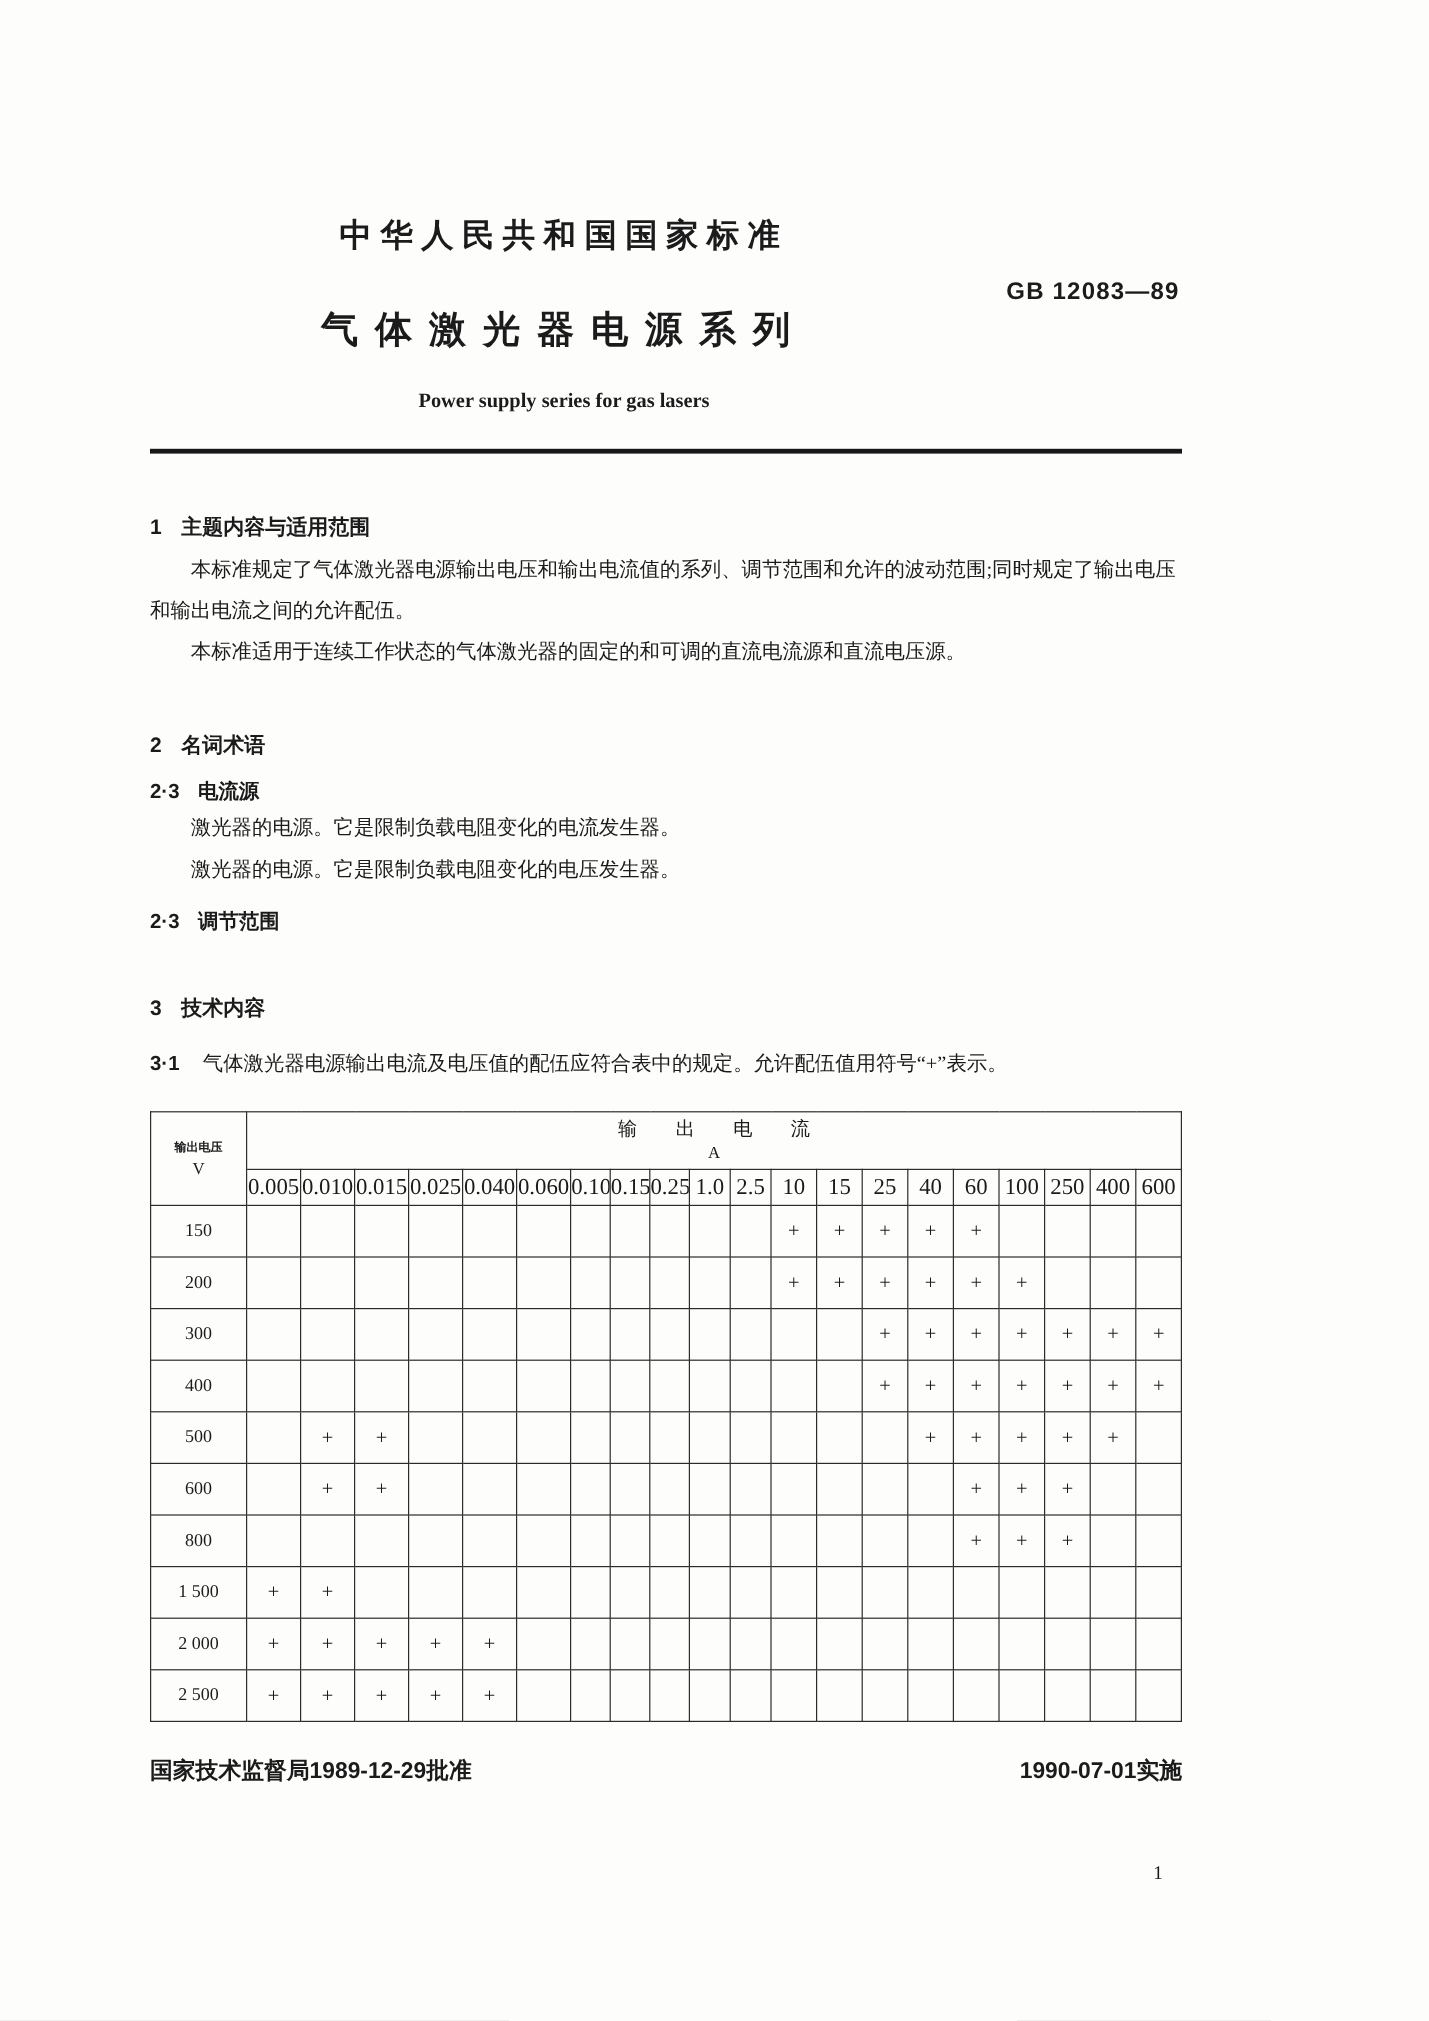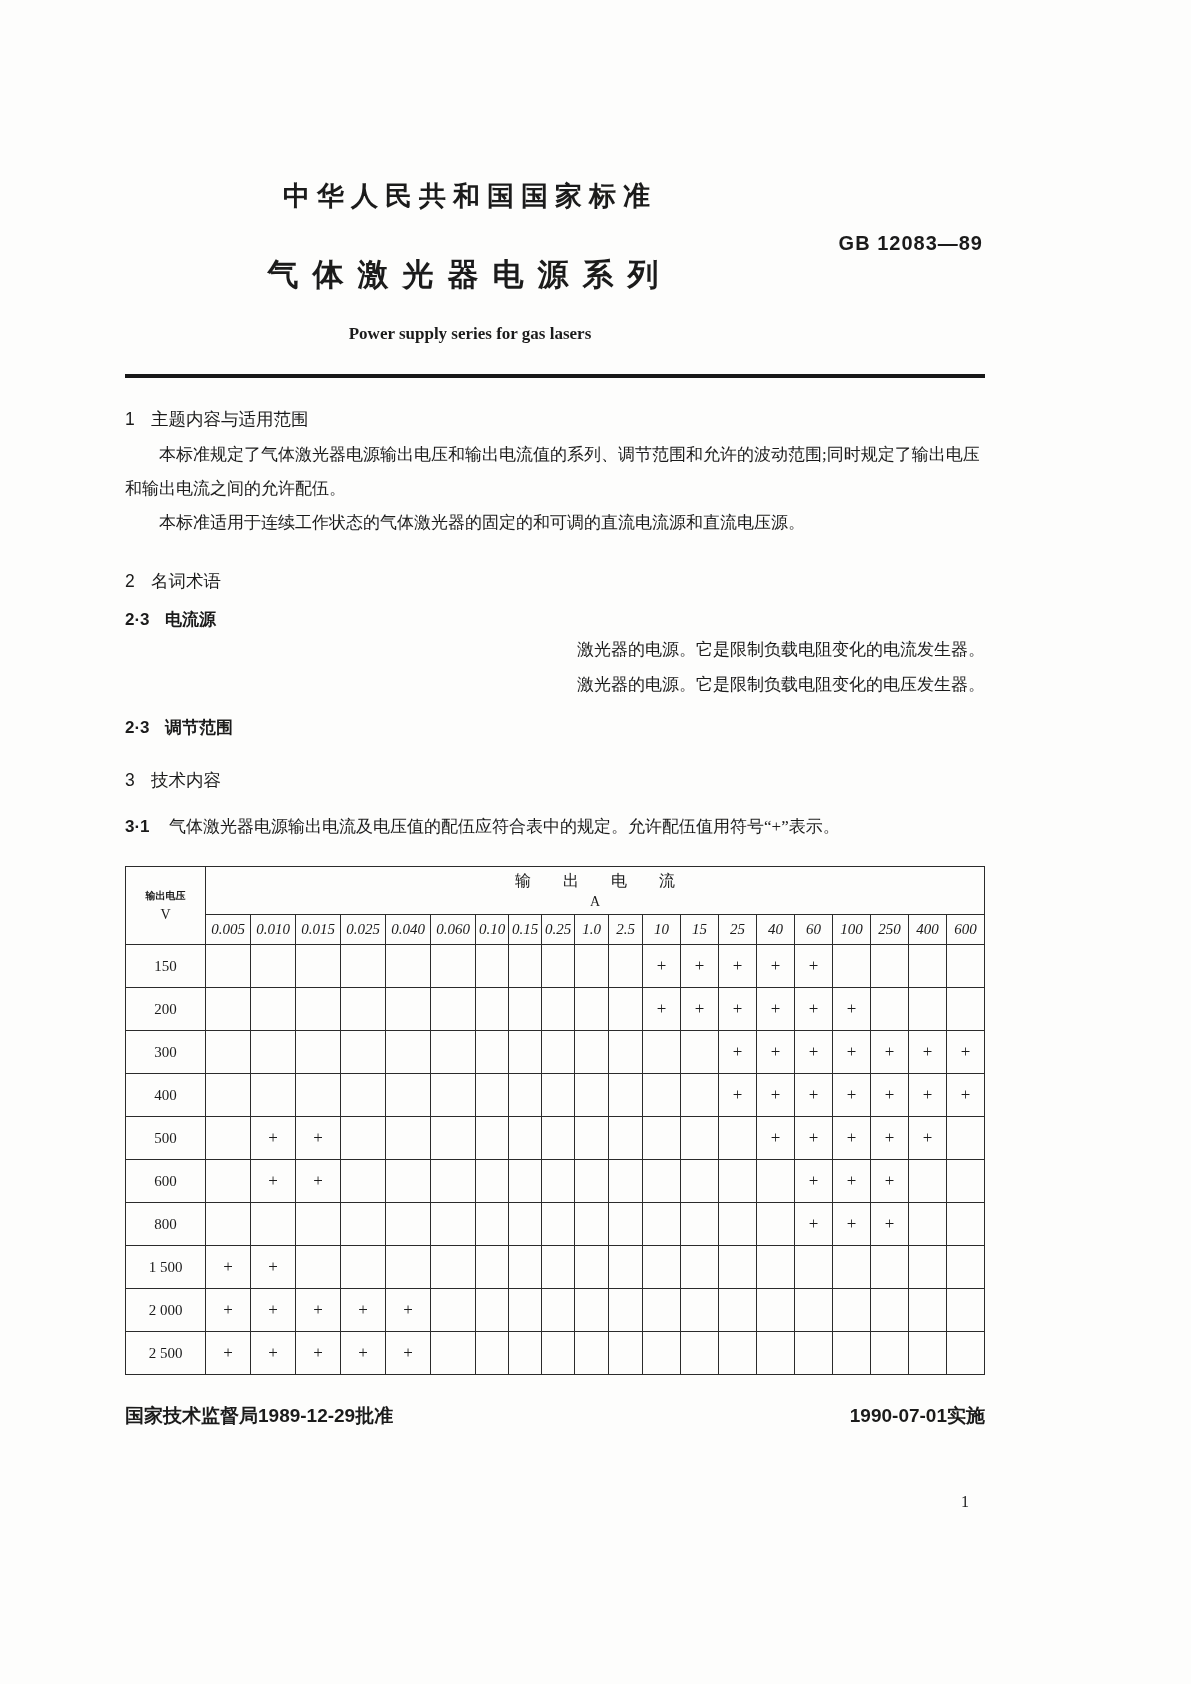--- a/index.html
+++ b/index.html
@@ -30,53 +30,53 @@
   }
   .t3 {
     width:690px; text-align:center; margin-top:28px;
     font-weight:bold; font-size:17px;
   }
   .rule { height:4px; background:#181818; margin-top:30px; }
 
   
   .sec-h {
     font-family:"Liberation Sans","DejaVu Sans",sans-serif;
-    font-size:17.5px; font-weight:normal; margin-top:29px;
+    font-size:17.5px; font-weight:bold; margin-top:49px;
   }
   .sec-h .num { display:inline-block; min-width:26px; }
   p.body { font-size:17px; line-height:34px; text-indent:2em; margin-top:7px; }
   p.body + p.body { margin-top:0; }
 
   .term-head {
     font-family:"Liberation Sans","DejaVu Sans",sans-serif;
     font-weight:bold; font-size:17px; margin-top:15px;
   }
   .term-head .term-num { display:inline-block; min-width:40px; }
-  .def { font-size:17px; line-height:32px; padding-left:34px; margin-top:3px;text-align:right; }
+  .def { font-size:17px; line-height:32px; padding-left:34px; margin-top:3px; }
 
   .clause { font-size:17px; margin-top:20px; line-height:30px; }
   .clause .cnum {
     font-family:"Liberation Sans","DejaVu Sans",sans-serif;
     font-weight:bold; display:inline-block; min-width:44px;
   }
 
   
   table.grid { border-collapse:collapse; width:860px; margin-top:24px; table-layout:fixed; }
   .grid th, .grid td {
     border:1px solid #2b2b2b; text-align:center; vertical-align:middle;
     font-weight:normal; padding:0; overflow:hidden;
   }
   .grid { border:1.5px solid #222; }
   .grid .vhead { font-size:15px; }
   .grid .vhead .vh1 { font-family:"Liberation Sans","DejaVu Sans",sans-serif; font-weight:bold; font-size:10px; }
   .grid .vhead .vh2 { font-size:14px; margin-top:4px; }
   .grid .group-cell { height:48px; }
   .grid .cur-title { font-size:16px; font-family:"Liberation Sans","DejaVu Sans",sans-serif; }
   .grid .cur-unit { font-size:14px; margin-top:2px; }
-  .grid .colhead { height:30px; font-size:15px;font-style:italic; }
+  .grid .colhead { height:30px; font-size:19px; }
   .grid tbody th { font-size:15px; }
   .grid tbody td { height:43px; font-size:17px; }
   .grid tbody tr th { height:43px; }
 
   
   .footer {
     display:flex; justify-content:space-between; align-items:baseline;
     margin-top:28px;
     font-family:"Liberation Sans","DejaVu Sans",sans-serif;
     font-weight:bold; font-size:19px;

